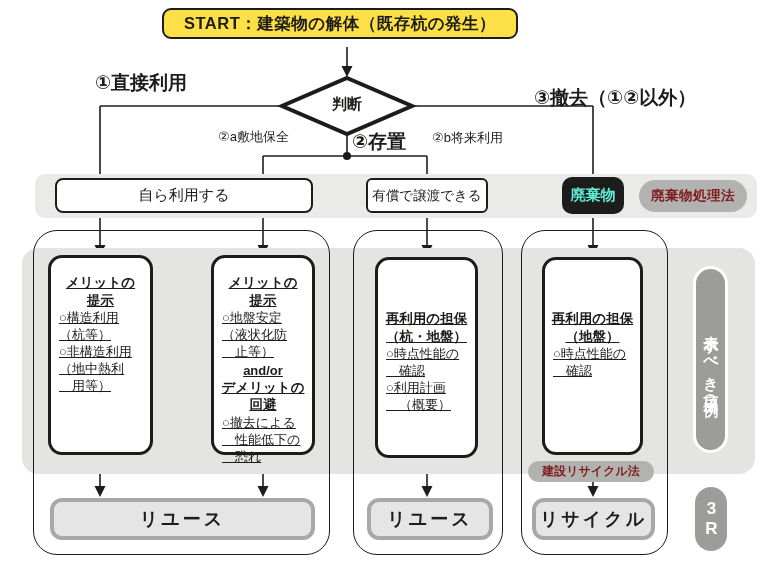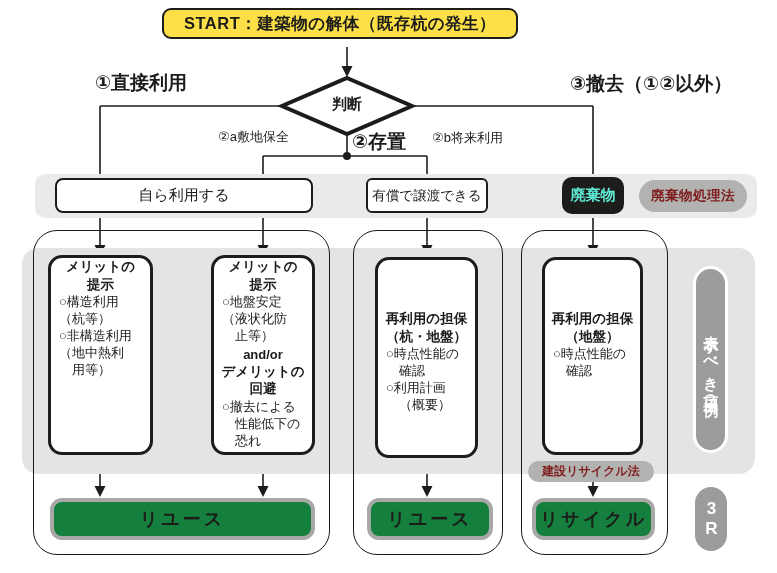--- a/index.html
+++ b/index.html
@@ -14,21 +14,21 @@
   .start-box{left:162px;top:8px;width:356px;height:31px;border:2.5px solid #1c1c1a;border-radius:9px;
     background:#fde047;display:flex;align-items:center;justify-content:center;
     font-weight:bold;font-size:16.5px;letter-spacing:.5px;}
   .decision-label{left:312px;top:95px;width:70px;text-align:center;font-weight:bold;font-size:15px;}
 
   
   .lbl{white-space:nowrap;}
   .lbl-big{font-weight:bold;font-size:19px;}
   .lbl-small{font-size:13px;}
   .branch1{left:95px;top:70px;}
-  .branch3{left:534px;top:71px;margin-left:36px;}
+  .branch3{left:534px;top:85px;}
   .branch2{left:352px;top:129px;}
   .branch2a{left:218px;top:128px;}
   .branch2b{left:432px;top:129px;}
 
   
   .band{left:35px;top:174px;width:722px;height:44px;background:#eaeae9;border-radius:10px;}
   .band-box{border:2.5px solid #1c1c1a;background:#fff;display:flex;align-items:center;justify-content:center;
     font-family:"Liberation Serif","DejaVu Serif",serif;}
   .self-use{left:55px;top:178px;width:258px;height:35px;border-radius:8px;font-size:15px;}
   .transfer{left:366px;top:178px;width:122px;height:35px;border-radius:6px;font-size:13.5px;}
@@ -38,33 +38,33 @@
   .waste-law{left:639px;top:180px;width:108px;height:32px;border-radius:16px;font-size:13.5px;letter-spacing:.5px;}
 
   
   .panel{left:22px;top:248px;width:733px;height:226px;background:#e4e4e3;border-radius:16px;}
   .container{border:1.8px solid #1c1c1a;border-radius:24px;background:transparent;}
   .c1{left:33px;top:230px;width:297px;height:325px;}
   .c2{left:353px;top:230px;width:150px;height:325px;}
   .c3{left:521px;top:230px;width:147px;height:325px;}
 
   
-  .card{border:3px solid #1c1c1a;border-radius:14px;background:#fff;padding:0 4px 4px 4px;}
+  .card{border:3px solid #1c1c1a;border-radius:14px;background:#fff;padding:16px 4px 4px 4px;text-decoration:underline;}
   .card1{left:48px;top:255px;width:105px;height:200px;}
   .card2{left:211px;top:255px;width:104px;height:200px;}
   .card3{left:375px;top:257px;width:103px;height:201px;padding-top:50px;}
   .card4{left:542px;top:257px;width:101px;height:198px;padding-top:50px;}
   .card .heading{white-space:pre-line;text-align:center;font-weight:bold;font-size:13.5px;line-height:1.3;}
   .card .body{white-space:pre-line;font-size:13px;line-height:1.3;padding-left:4px;margin-top:1px;
     font-family:"Liberation Serif","DejaVu Serif",serif;}
   .card .mid{text-align:center;font-weight:bold;font-size:13px;margin:2px 0 1px 0;white-space:pre-line;}
   .card .heading:empty,.card .body:empty,.card .mid:empty{display:none;}
 
   
-  .result{border:4px solid #a8a8a7;background:#15803d;border-radius:12px;display:flex;align-items:center;
+  .result{border:4px solid #a8a8a7;background:#e5e5e5;border-radius:12px;display:flex;align-items:center;
     justify-content:center;font-weight:bold;font-size:18px;letter-spacing:3px;}
   .r1{left:50px;top:498px;width:265px;height:42px;}
   .r2{left:367px;top:498px;width:126px;height:42px;}
   .r3{left:532px;top:498px;width:123px;height:42px;}
 
   
   .recycle-law{left:528px;top:461px;width:126px;height:21px;border-radius:11px;font-size:12px;}
   .v-pill{left:693px;top:266px;width:35px;height:187px;background:#9c9c9b;border:3px solid #fff;border-radius:19px;
     color:#fff;font-weight:bold;font-size:15px;display:flex;align-items:center;justify-content:center;
     writing-mode:vertical-rl;letter-spacing:2px;}

